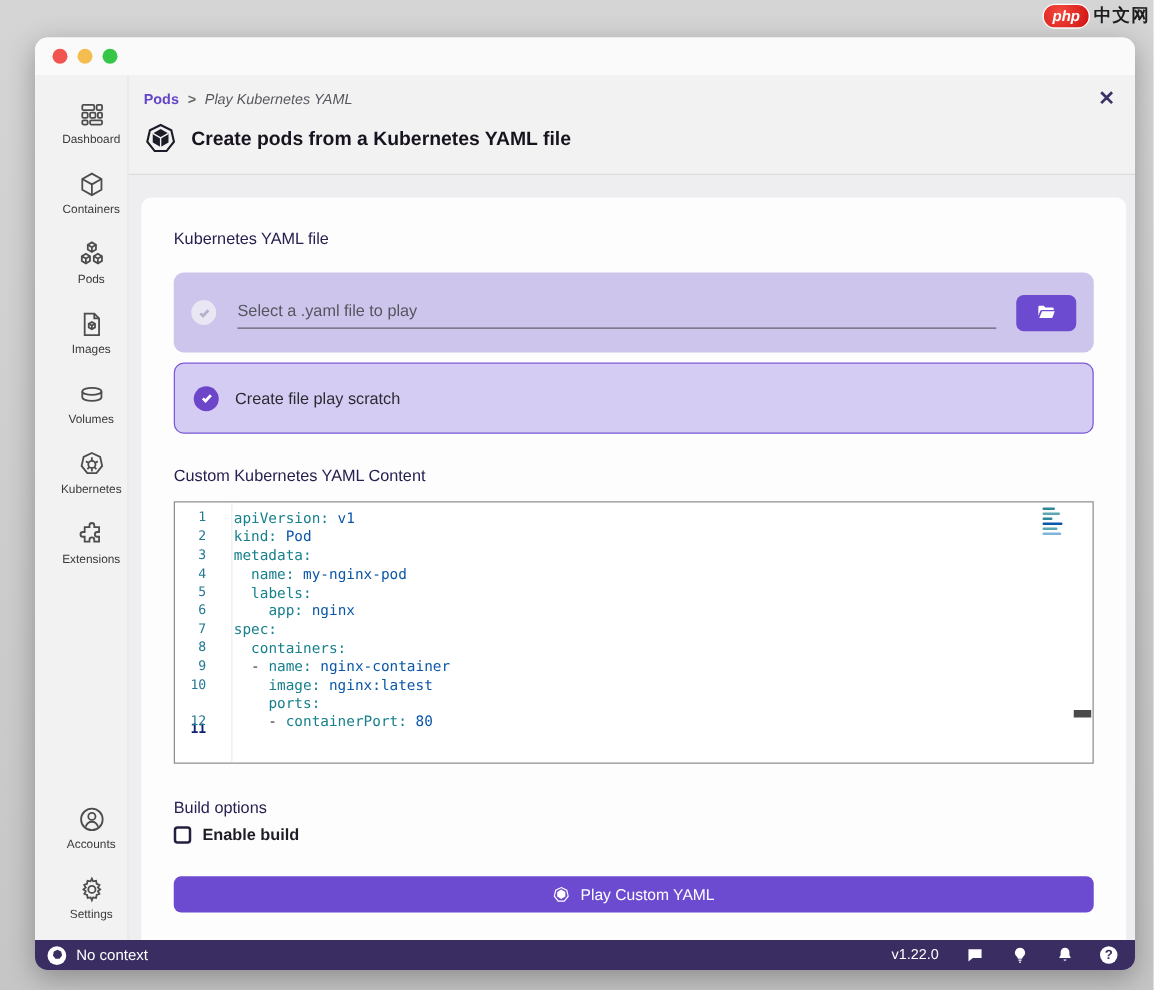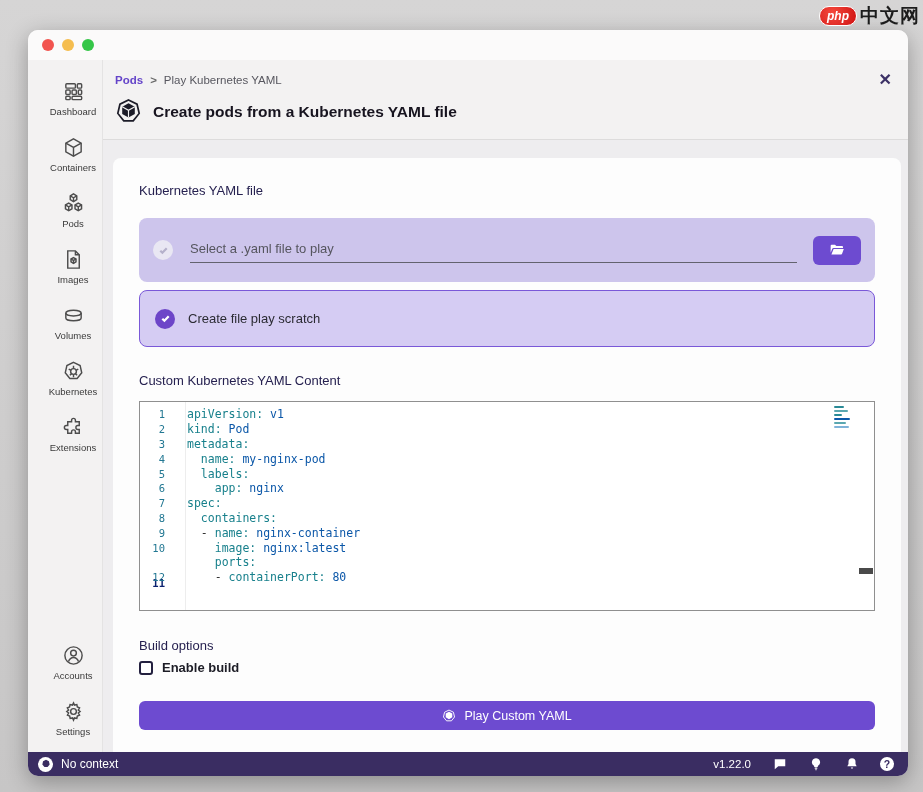--- a/index.html
+++ b/index.html
@@ -2,21 +2,21 @@
 <html><head>
 <meta charset="utf-8">
 <style>
   * { margin:0; padding:0; box-sizing:border-box; }
   html,body { width:923px; height:792px; overflow:hidden; font-family:"Liberation Sans", sans-serif; }
   #stage { position:relative; width:923px; height:792px; background:linear-gradient(#d6d5d5, #c7c6c6); }
 
   
   .watermark { position:absolute; top:3px; right:3px; display:flex; align-items:center; gap:3px; z-index:5; }
   .wm-pill { background:radial-gradient(circle at 35% 30%, #f4483c, #cf1212); color:#fff; font-weight:bold; font-style:italic; font-size:12px; padding:2px 7px; border-radius:11px; border:1px solid #fff; }
-  .wm-text { font-size:19px; font-weight:bold; color:#1c1c1c; letter-spacing:1px; }
+  .wm-text { font-size:14px; font-weight:bold; color:#1c1c1c; letter-spacing:1px; }
 
   
   .window { position:absolute; left:28px; top:30px; width:880px; height:746px; background:#f3f2f2; border-radius:10px; box-shadow:0 6px 22px rgba(0,0,0,.3); display:flex; flex-direction:column; }
   .titlebar { height:30px; background:#fbfafa; border-radius:10px 10px 0 0; display:flex; align-items:center; padding-left:14px; }
   .traffic { display:flex; gap:8px; }
   .dot { width:12px; height:12px; border-radius:50%; }
   .dot.red{ background:#f2544f; } .dot.yellow{ background:#f5bd4f; } .dot.green{ background:#35c648; }
 
   .body-row { flex:1; display:flex; min-height:0; }
 
@@ -26,21 +26,21 @@
   .nav-item svg { width:23px; height:23px; stroke:#4d4d4d; fill:none; stroke-width:1.5; }
   .nav-label { font-size:9.5px; color:#3a3a3a; }
   .nav-spacer { flex:1; }
 
   
   .main { flex:1; display:flex; flex-direction:column; min-width:0; }
   .page-header { padding:12px 16px 0 12px; border-bottom:1px solid #dddcdc; background:#f3f2f2; }
   .breadcrumb { display:flex; align-items:center; gap:7px; font-size:11.5px; }
   .crumb-parent { color:#6444c9; font-weight:bold; cursor:pointer; }
   .crumb-sep { color:#6a6a6a; font-weight:bold; }
-  .crumb-current { color:#57575f; }
+  .crumb-current { color:#57575f;font-style:italic; }
   .close-x { margin-left:auto; color:#3c3166; font-size:16px; font-weight:bold; cursor:pointer; line-height:1; }
   .title-row { display:flex; align-items:center; gap:11px; margin:10px 0 14px 0; }
   .title-row svg { width:27px; height:27px; }
   .page-title { font-size:15.5px; font-weight:bold; color:#17141f; }
 
   .content { flex:1; background:#eeedef; padding:18px 7px 0 10px; min-height:0; }
   .card { background:#fdfdfd; border-radius:8px 8px 0 0; height:100%; padding:25px 26px 0 26px; }
 
   .section-label { font-size:13px; font-weight:normal; color:#262150; }
 

